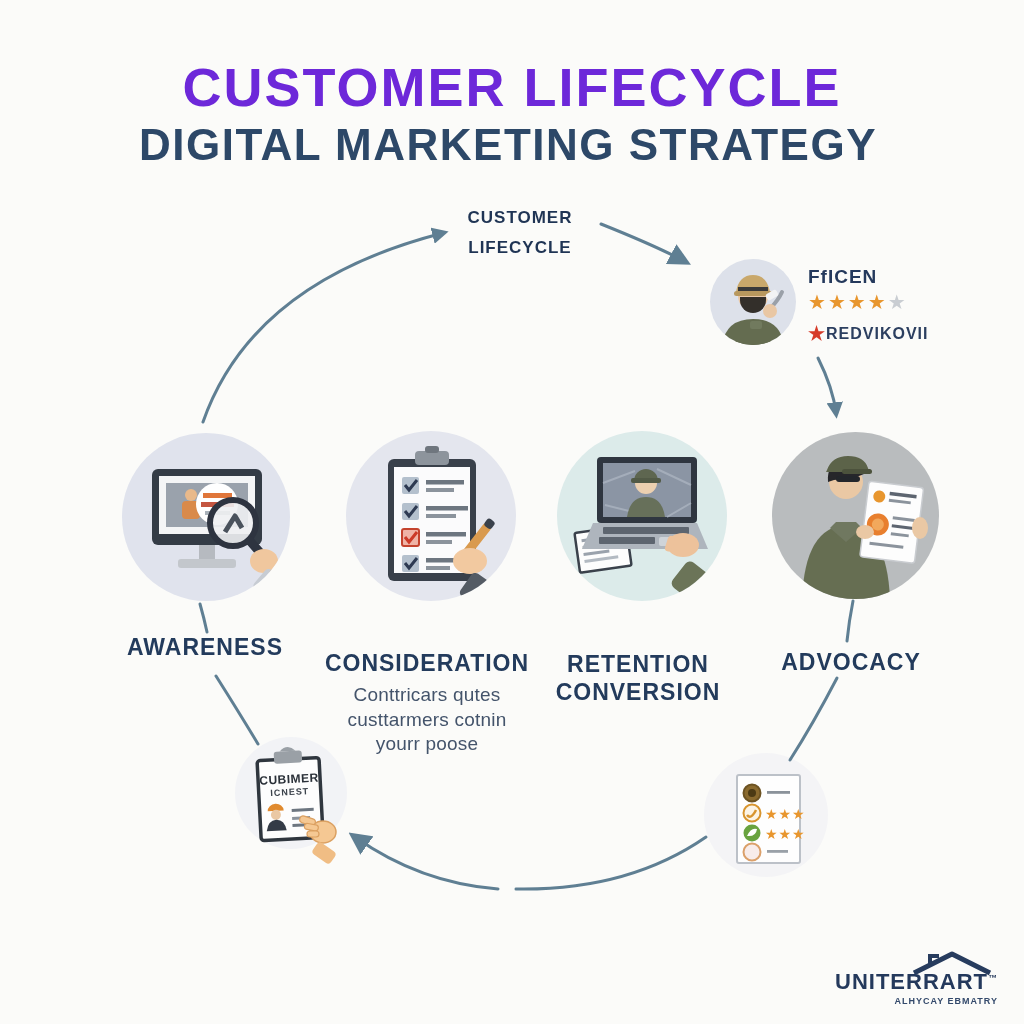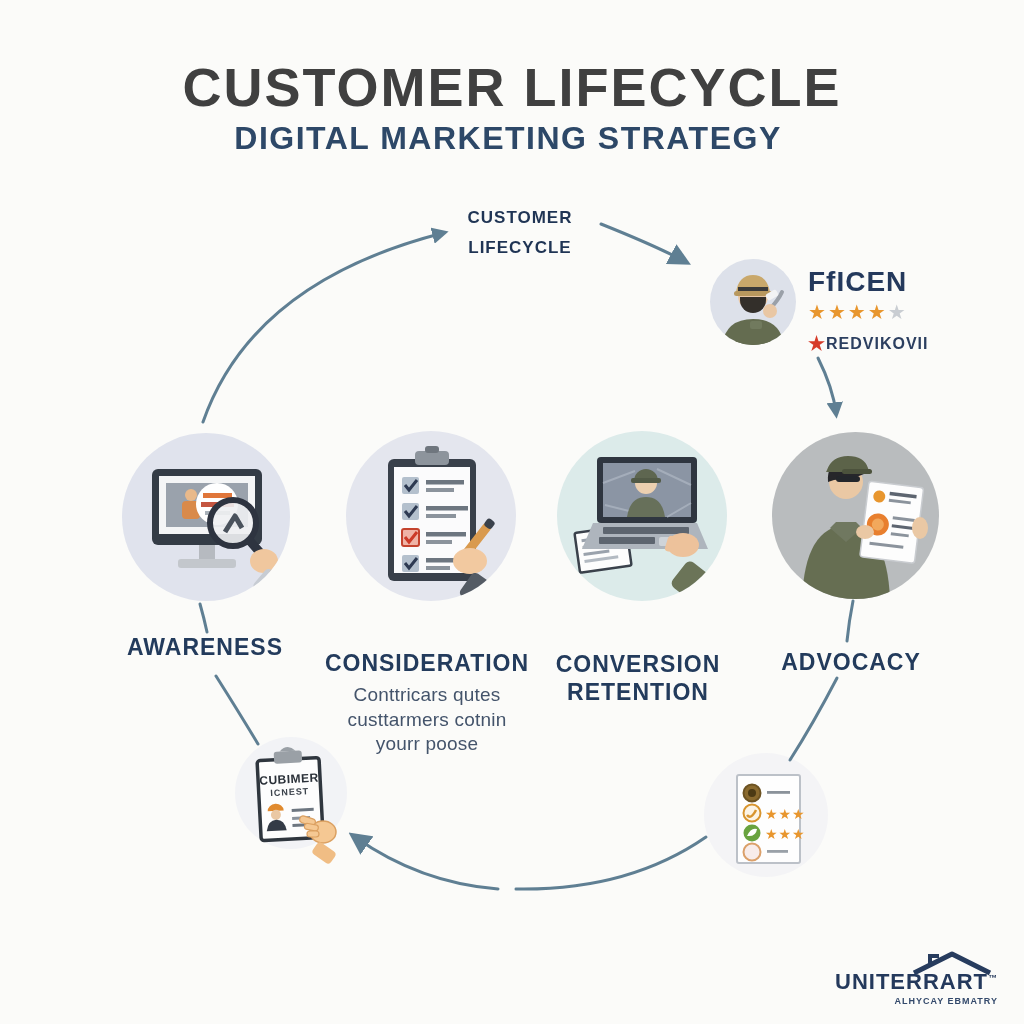--- a/index.html
+++ b/index.html
@@ -6,25 +6,25 @@
   body{
     width:1024px;height:1024px;position:relative;overflow:hidden;
     background:#fbfbf9;
     font-family:"Liberation Sans", sans-serif;
     color:#24395c;
   }
   .abs{position:absolute;}
   
   .title{
     left:0;right:0;top:56px;text-align:center;
-    font-size:54px;font-weight:bold;letter-spacing:2px;color:#404040;
+    font-size:54px;font-weight:bold;letter-spacing:2px;color:#6d28d9;
   }
   .subtitle{
     left:0;right:8px;top:120px;text-align:center;
-    font-size:32px;font-weight:bold;letter-spacing:1.5px;color:#2d4868;
+    font-size:44px;font-weight:bold;letter-spacing:1.5px;color:#2d4868;
   }
   
   .hub-label{
     left:420px;top:203px;width:200px;text-align:center;
     font-size:17px;font-weight:bold;line-height:30px;letter-spacing:1px;color:#1f3454;
   }
   
   #arrows{left:0;top:0;z-index:5;pointer-events:none;}
   
   .stage-circle{border-radius:50%;overflow:hidden;z-index:2;}
@@ -41,21 +41,21 @@
     text-align:center;font-size:19px;line-height:24.5px;color:#44546b;margin-top:6px;font-weight:normal;letter-spacing:0.2px;
   }
   .l-awareness{left:95px;top:634px;width:220px;}
   .l-consideration{left:317px;top:650px;width:220px;}
   .l-conversion{left:528px;top:650px;width:220px;line-height:28px;}
   .l-advocacy{left:741px;top:649px;width:220px;}
   
   .reviewer-avatar{left:710px;top:259px;width:86px;height:86px;border-radius:50%;background:#dde1ea;z-index:2;overflow:hidden;}
   .reviewer-avatar svg{display:block;width:100%;height:100%;}
   .reviewer-text{left:808px;top:266px;width:150px;z-index:2;}
-  .reviewer-name{font-size:28px;font-weight:bold;letter-spacing:1px;color:#24395c;}
+  .reviewer-name{font-size:19px;font-weight:bold;letter-spacing:1px;color:#24395c;}
   .reviewer-stars{font-size:20px;letter-spacing:2px;line-height:24px;margin-top:2px;}
   .star-filled{color:#e8962e;}
   .star-empty{color:#c9cdd2;}
   .reviewer-review{font-size:16px;font-weight:bold;color:#2c3f60;letter-spacing:1px;margin-top:8px;}
   .review-star{color:#d63c2a;font-size:19px;vertical-align:-1px;}
   
   .small-circle{border-radius:50%;z-index:2;overflow:visible;}
   .c-feedback{left:235px;top:737px;width:112px;height:112px;background:#f2f3f6;}
   .c-reviewcard{left:704px;top:753px;width:124px;height:124px;background:#f4f4f6;}
   .small-circle svg{display:block;width:100%;height:100%;overflow:visible;}
@@ -183,22 +183,22 @@
     <rect x="46" y="96" width="86" height="7" rx="1" fill="#5d656f"></rect>
     <rect x="42" y="106" width="56" height="7" rx="1" fill="#5d656f"></rect>
     <rect x="102" y="106" width="28" height="9" rx="2" fill="#cfd4d9"></rect>
     <ellipse cx="126" cy="114" rx="16" ry="12" fill="#edc29b"></ellipse>
     <rect x="112" y="104" width="7" height="16" rx="3.5" fill="#edc29b" transform="rotate(18 112 104)"></rect>
     <rect x="132" y="128" width="42" height="32" rx="6" fill="#6b7458" transform="rotate(38 132 128)"></rect>
   </svg>
 </div>
 <div class="abs l-conversion">
   <div class="stage-label" style="position:static;line-height:28px;">
+    <div>RETENTION</div>
     <div>CONVERSION</div>
-    <div>RETENTION</div>
   </div>
 </div>
 
 <div class="abs stage-circle c-advocacy">
   <svg viewBox="0 0 167 167">
     <path d="M30 167 q3 -72 44 -74 q41 2 44 74 z" fill="#666e52"></path>
     <path d="M58 96 l16 14 l16 -14 l-6 -6 h-20 z" fill="#707860"></path>
     <circle cx="74" cy="50" r="17" fill="#eac8a4"></circle>
     <path d="M56 50 q-2 -20 18 -20 q16 0 18 12 l-10 4 l-20 2 z" fill="#26262a"></path>
     <path d="M55 38 q5 -14 21 -14 q16 0 20 12 l1 4 h-43 z" fill="#5c6349"></path>

